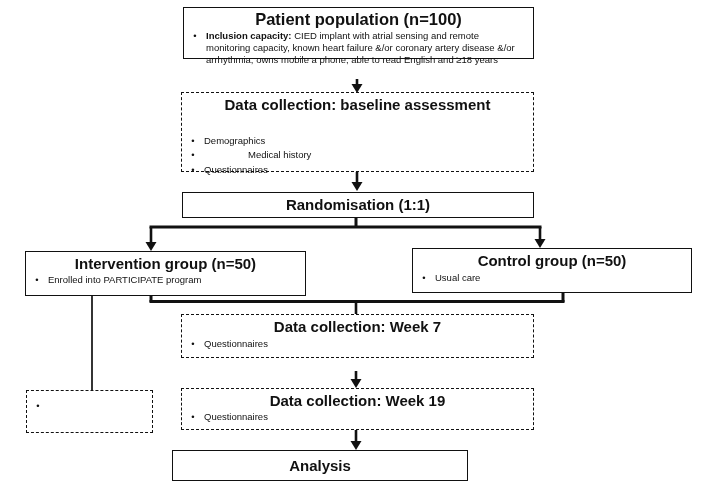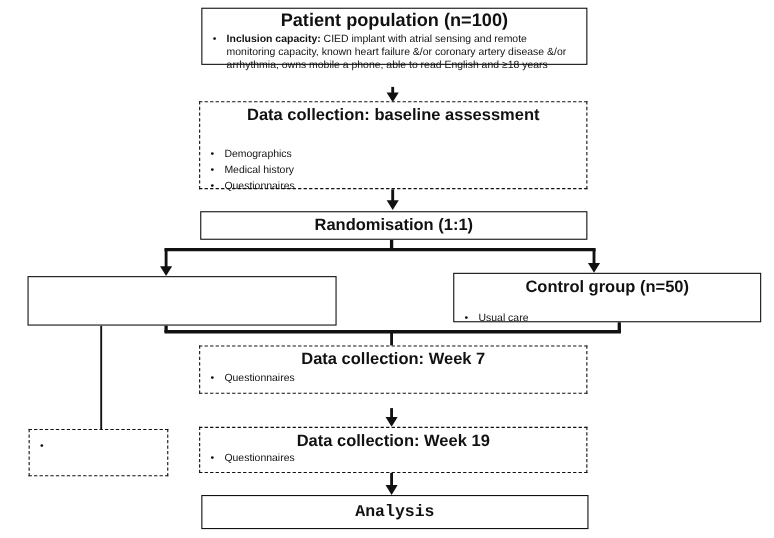--- a/index.html
+++ b/index.html
@@ -76,40 +76,45 @@
       <span class="bullet-text"><span class="bold">Inclusion capacity:</span><span> CIED implant with atrial sensing and remote monitoring capacity, known heart failure &amp;/or coronary artery disease &amp;/or arrhythmia, owns mobile a phone, able to read English and ≥18 years</span></span>
     </div>
   </div>
 
   <div class="box dashed" style="left:181px; top:92px; width:353px; height:80px;">
     <div class="box-title">Data collection: baseline assessment</div>
     <div class="bullet" style="margin-top:21px;">
       <span class="bullet-marker"></span>
       <span class="bullet-text">Demographics</span>
     </div>
-    <div class="bullet" style="margin-top:2px;">
+    <div class="bullet" style="margin-top:2px;gap:44px;">
       <span class="bullet-marker"></span>
       <span class="bullet-text">Medical history</span>
     </div>
     <div class="bullet" style="margin-top:2px;">
       <span class="bullet-marker"></span>
       <span class="bullet-text">Questionnaires</span>
     </div>
   </div>
 
   <div class="box thin center-title" style="left:182px; top:192px; width:352px; height:26px;">
     <div class="box-title">Randomisation (1:1)</div>
   </div>
 
   <div class="box thin" style="left:25px; top:251px; width:281px; height:45px;">
+    <div class="box-title">Intervention group (n=50)</div>
+    <div class="bullet" style="margin-top:1px;">
+      <span class="bullet-marker"></span>
+      <span class="bullet-text">Enrolled into PARTICIPATE program</span>
+    </div>
   </div>
 
   <div class="box thin" style="left:412px; top:248px; width:280px; height:45px;">
     <div class="box-title">Control group (n=50)</div>
-    <div class="bullet" style="margin-top:14px;">
+    <div class="bullet" style="margin-top:2px;">
       <span class="bullet-marker"></span>
       <span class="bullet-text">Usual care</span>
     </div>
   </div>
 
   <div class="box dashed" style="left:181px; top:314px; width:353px; height:44px;">
     <div class="box-title">Data collection: Week 7</div>
     <div class="bullet" style="margin-top:2px;">
       <span class="bullet-marker"></span>
       <span class="bullet-text">Questionnaires</span>
@@ -123,17 +128,17 @@
       <span class="bullet-text">Questionnaires</span>
     </div>
   </div>
 
   <div class="box dashed" style="left:26px; top:390px; width:127px; height:43px; padding-top:8px;">
     <div class="bullet" style="line-height:1.55;">
       <span class="bullet-marker"></span>
     </div>
   </div>
 
-  <div class="box thin center-title" style="left:183px; top:450px; width:352px; height:31px;font-family:Liberation Mono, monospace;">
+  <div class="box thin center-title" style="left:172px; top:450px; width:296px; height:31px;">
     <div class="box-title">Analysis</div>
   </div>
 
 </div>
 
 </body></html>

